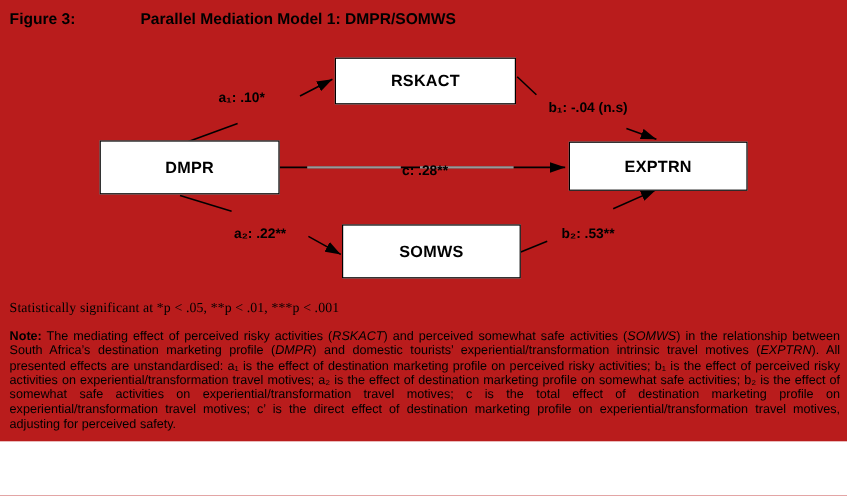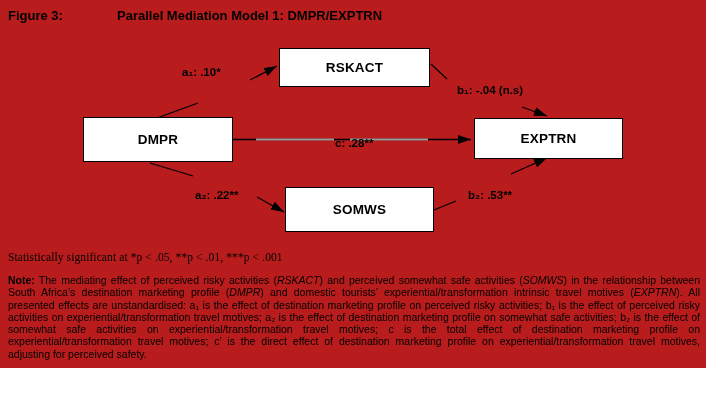--- a/index.html
+++ b/index.html
@@ -20,21 +20,21 @@
     box-sizing:border-box;border:1.5px solid #000;background:#fff;
     display:flex;align-items:center;justify-content:center;
     font-weight:bold;font-size:13.5px;letter-spacing:.2px;
   }
   #box-dmpr{left:83px;top:117px;width:150px;height:45px;}
   #box-rskact{left:279px;top:48px;width:151px;height:39px;}
   #box-somws{left:285px;top:187px;width:149px;height:45px;}
   #box-exptrn{left:474px;top:118px;width:149px;height:41px;}
   
   .path-label{font-weight:bold;font-size:11.5px;white-space:nowrap;}
-  #label-a1{left:182px;top:66px;}
+  #label-a1{left:182px;top:76px;}
   #label-b1{left:457px;top:84px;}
   #label-c{left:335px;top:113px;margin-top:24px;}
   #label-a2{left:195px;top:189px;}
   #label-b2{left:468px;top:189px;text-align:right;}
   
   #significance-note{
     left:8px;top:251px;font-family:"Liberation Serif","DejaVu Serif",serif;
     font-weight:normal;font-size:11.5px;letter-spacing:.1px;
   }
   
@@ -46,21 +46,21 @@
   #note-paragraph .i{font-style:italic;}
   
   #source-line{left:8px;top:384px;font-size:13.5px;}
 </style>
 </head>
 <body>
 
 <div id="page">
 
   <span class="abs" id="figure-label">Figure 3:</span>
-  <span class="abs" id="figure-title">Parallel Mediation Model 1: DMPR/EXPTRN</span>
+  <span class="abs" id="figure-title">Parallel Mediation Model 1: DMPR/SOMWS</span>
 
   <svg class="abs" id="diagram-svg" viewBox="0 0 706 413" xmlns="http://www.w3.org/2000/svg">
     <defs>
       <marker id="arrowhead" markerUnits="userSpaceOnUse" markerWidth="13" markerHeight="9" refX="13" refY="4.5" orient="auto">
         <path d="M0,0 L13,4.5 L0,9 Z" fill="#000"></path>
       </marker>
     </defs>
 
     <line x1="157" y1="118" x2="198" y2="103" stroke="#000" stroke-width="1.3"></line>
     <line x1="250" y1="80" x2="277" y2="66" stroke="#000" stroke-width="1.3" marker-end="url(#arrowhead)"></line>

